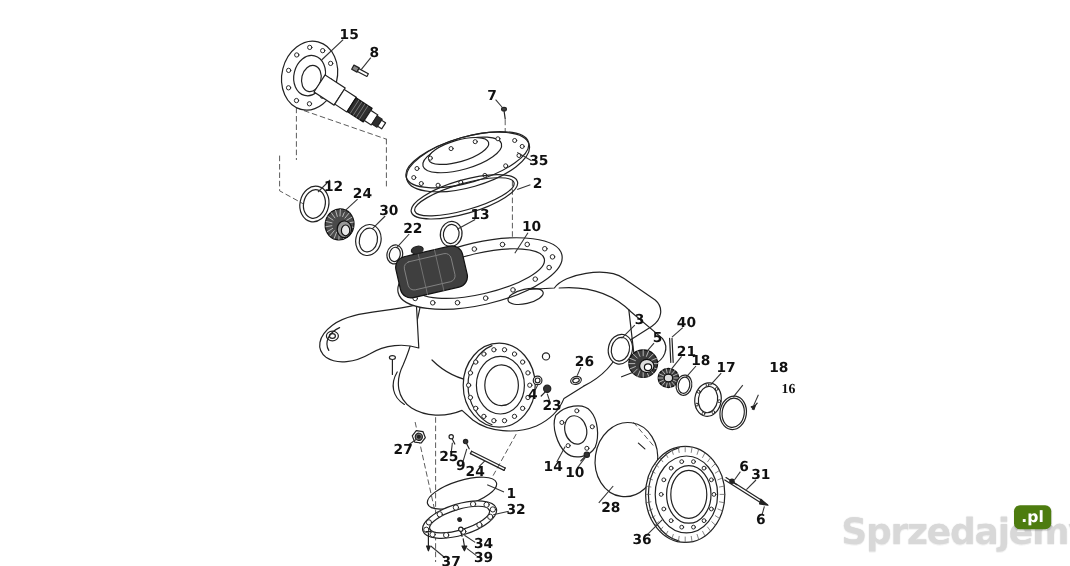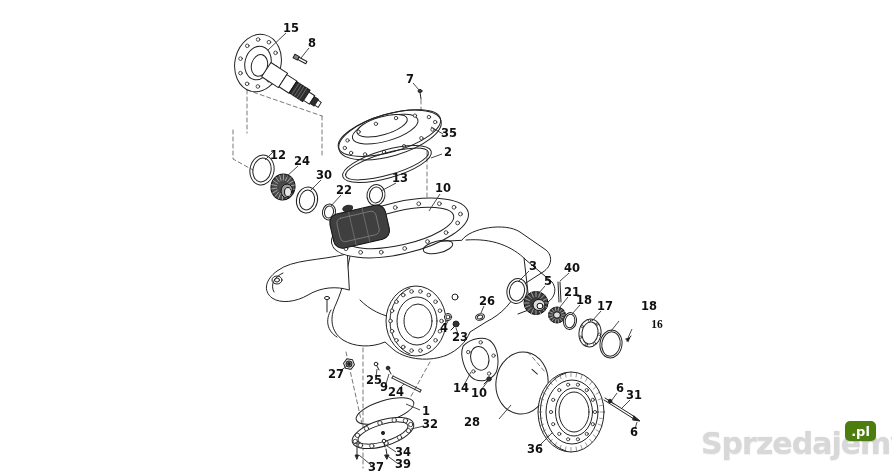--- a/index.html
+++ b/index.html
@@ -544,21 +544,21 @@
       <div class="part-label" style="left: 374px; top: 381px; color: rgb(17, 17, 17);">25</div>
       <div class="part-label" style="left: 384px; top: 388px; color: rgb(17, 17, 17);">9</div>
       <div class="part-label" style="left: 396px; top: 393px; color: rgb(17, 17, 17);">24</div>
       <div class="part-label" style="left: 426px; top: 412px; color: rgb(17, 17, 17);">1</div>
       <div class="part-label" style="left: 430px; top: 425px; color: rgb(17, 17, 17);">32</div>
       <div class="part-label" style="left: 403px; top: 453px; color: rgb(17, 17, 17);">34</div>
       <div class="part-label" style="left: 403px; top: 465px; color: rgb(17, 17, 17);">39</div>
       <div class="part-label" style="left: 376px; top: 468px; color: rgb(17, 17, 17);">37</div>
       <div class="part-label" style="left: 461px; top: 389px; color: rgb(17, 17, 17);">14</div>
       <div class="part-label" style="left: 479px; top: 394px; color: rgb(17, 17, 17);">10</div>
-      <div class="part-label" style="left: 472px; top: 423px; color: rgb(17, 17, 17);">28</div>
+      <div class="part-label" style="left: 509px; top: 423px; color: rgb(17, 17, 17);">28</div>
       <div class="part-label" style="left: 535px; top: 450px; color: rgb(17, 17, 17);">36</div>
       <div class="part-label" style="left: 620px; top: 389px; color: rgb(17, 17, 17);">6</div>
       <div class="part-label" style="left: 634px; top: 396px; color: rgb(17, 17, 17);">31</div>
       <div class="part-label" style="left: 634px; top: 433px; color: rgb(17, 17, 17);">6</div>
     </div>
 
   <div class="watermark">
     <span class="wm-text" style="color: rgb(216, 216, 216);">Sprzedajemy</span>
     <span class="wm-badge" style="background: #4d7c0f; color: rgb(255, 255, 255);">.pl</span>
   </div>

